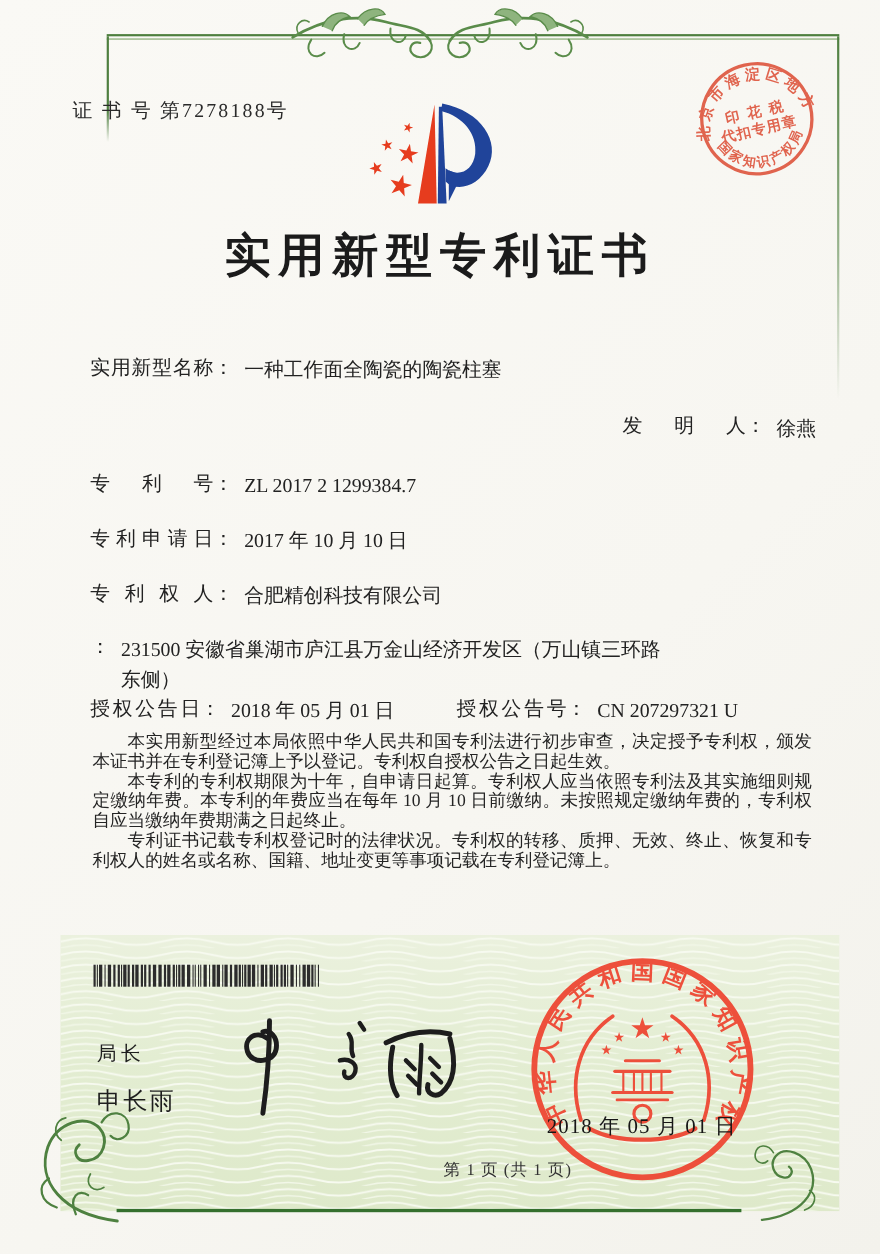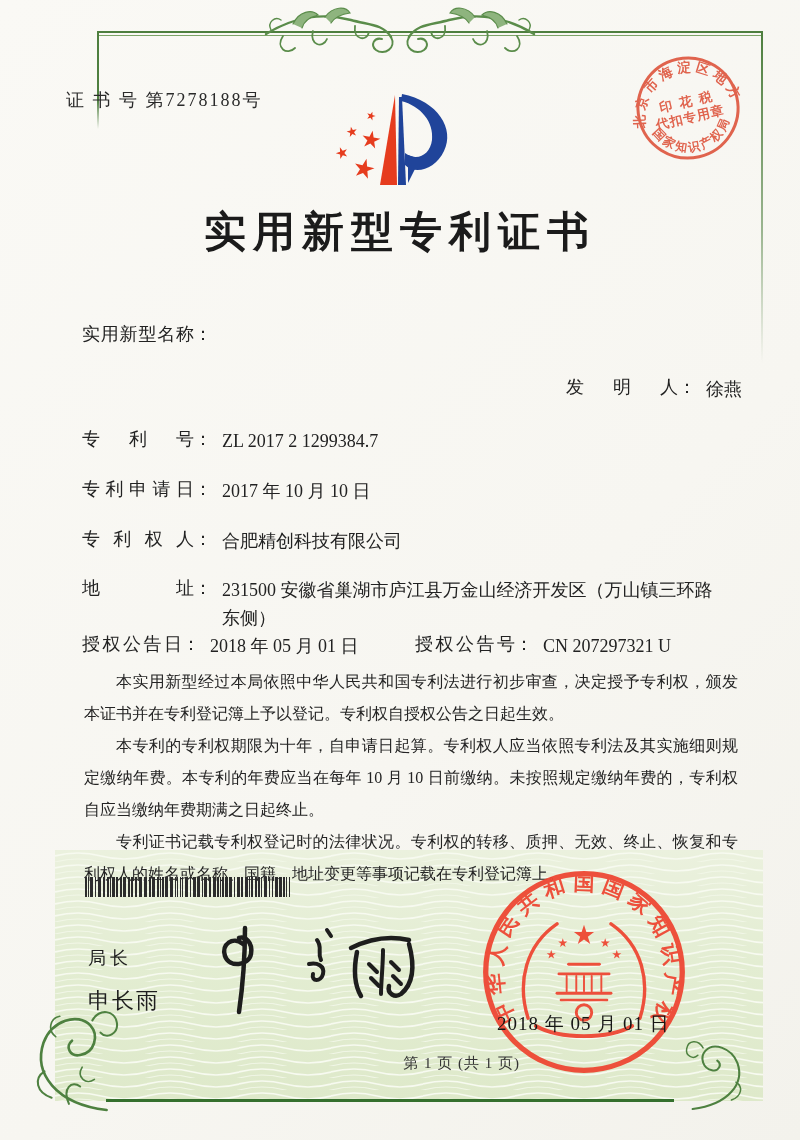--- a/index.html
+++ b/index.html
@@ -20,21 +20,21 @@
   
   .certno{left:66px;top:88px;font-size:18px;letter-spacing:2px;color:#2a2a2a;}
   .title{left:0;top:204px;width:800px;text-align:center;font-size:42px;font-weight:bold;
          letter-spacing:7px;color:#1b1b1b;}
   .frow{position:absolute;left:82px;width:660px;font-size:18px;color:#222;display:flex;}
   .flabel{display:inline-block;width:112px;text-align:justify;text-align-last:justify;flex:none;}
   .fcolon{flex:none;}
   .fvalue{margin-left:10px;flex:none;max-width:505px;line-height:28px;}
   .grant-right{position:absolute;left:295px;top:0;display:flex;}
   .grant-right .flabel{width:100px;margin-left:38px;}
-  .paras{left:84px;top:666px;width:654px;font-size:16px;line-height:32px;color:#242424;text-align:justify;}
+  .paras{left:84px;top:666px;width:654px;font-size:16px;line-height:18px;color:#242424;text-align:justify;}
   .paras p{margin:0;text-indent:2em;}
   .barcode{left:85px;top:877px;height:20px;display:flex;align-items:stretch;}
   .barcode div{background:#2c2c2c;height:20px;flex:none;}
   .sig-title{left:88px;top:946px;font-size:18px;letter-spacing:4px;color:#1e1e1e;
              font-family:"Liberation Sans","DejaVu Sans",sans-serif;}
   .sig-name{left:88px;top:986px;font-size:22px;letter-spacing:2px;color:#1e1e1e;
             font-family:"Liberation Sans","DejaVu Sans",sans-serif;}
   .seal-box{left:478px;top:866px;width:212px;height:212px;}
   .seal-date{left:497px;top:1011px;font-size:19px;letter-spacing:1px;color:#161616;z-index:5;}
   .footer{left:260px;top:1054px;width:260px;text-align:right;font-size:15px;color:#333;letter-spacing:1px;}
@@ -133,20 +133,21 @@
     </text>
   </svg>
 
   <div class="abs certno">证 书 号 第7278188号</div>
 
   <div class="abs title">实用新型专利证书</div>
 
   <div class="frow" style="top:322px;">
     <span class="flabel">实用新型名称</span>
       <span class="fcolon">：</span>
+    <span class="fvalue">一种工作面全陶瓷的陶瓷柱塞</span>
   </div>
   <div class="frow" style="top:375px;justify-content:flex-end;">
     <span class="flabel">发明人</span>
       <span class="fcolon">：</span>
     <span class="fvalue">徐燕</span>
   </div>
   <div class="frow" style="top:427px;">
     <span class="flabel">专利号</span>
       <span class="fcolon">：</span>
     <span class="fvalue">ZL 2017 2 1299384.7</span>
@@ -155,21 +156,20 @@
     <span class="flabel">专利申请日</span>
       <span class="fcolon">：</span>
     <span class="fvalue">2017 年 10 月 10 日</span>
   </div>
   <div class="frow" style="top:527px;">
     <span class="flabel">专利权人</span>
       <span class="fcolon">：</span>
     <span class="fvalue">合肥精创科技有限公司</span>
   </div>
   <div class="frow" style="top:576px;">
-    <span class="flabel">地址</span>
       <span class="fcolon">：</span>
     <span class="fvalue">231500 安徽省巢湖市庐江县万金山经济开发区（万山镇三环路东侧）</span>
   </div>
 
   <div class="frow" style="top:632px;">
     <span class="flabel" style="width:100px;">授权公告日</span>
       <span>：</span>
     <span class="fvalue">2018 年 05 月 01 日</span>
     <span class="grant-right">
       <span class="flabel">授权公告号</span>

